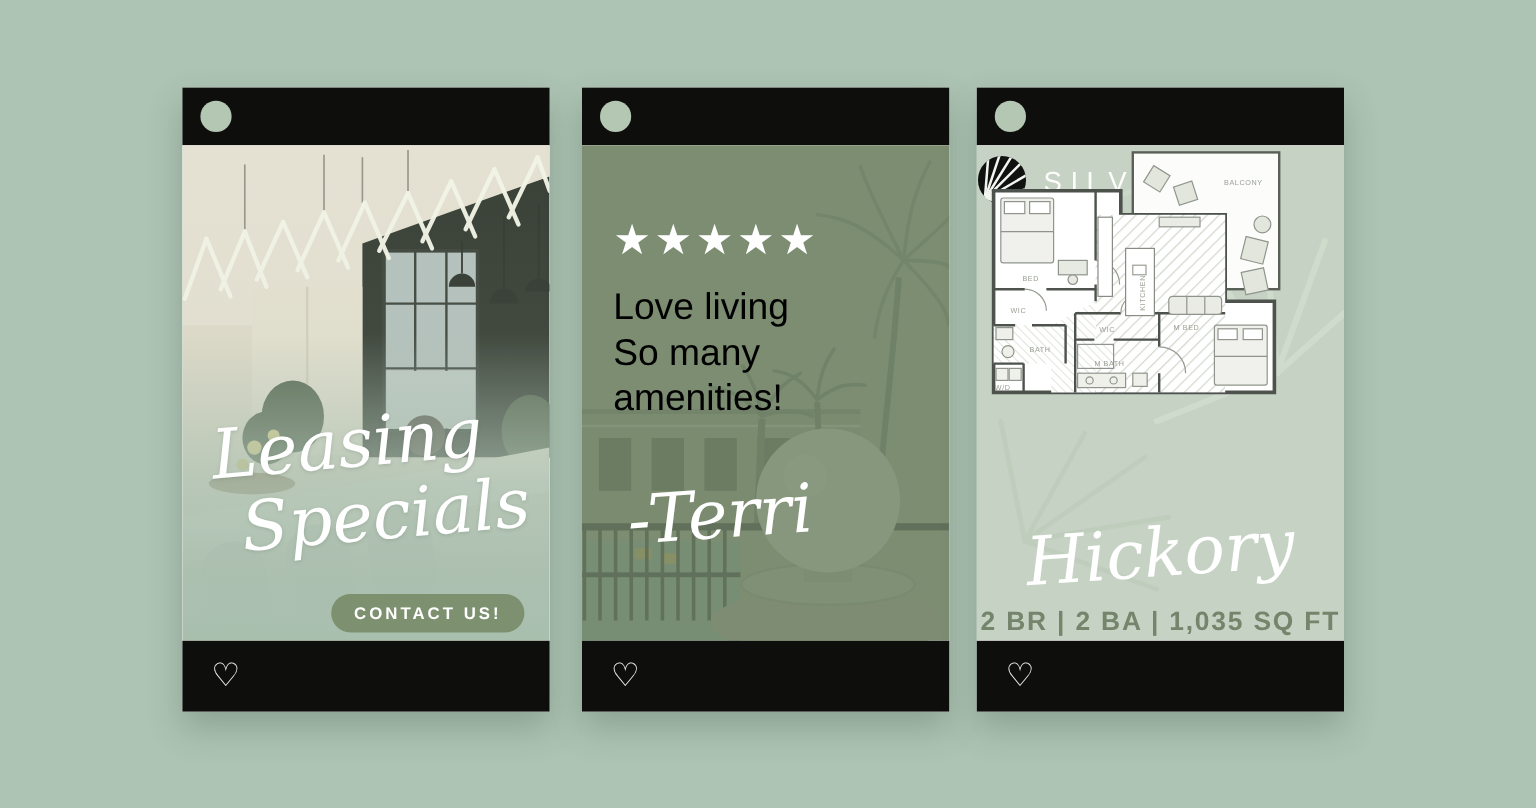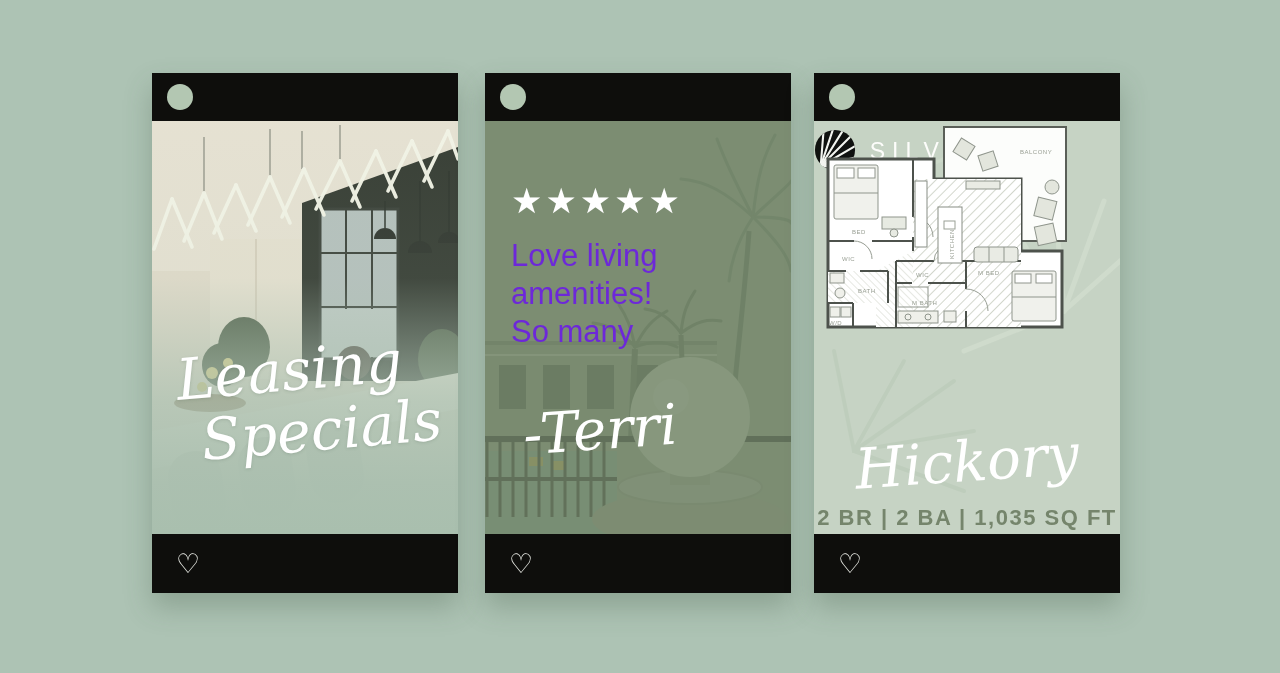--- a/index.html
+++ b/index.html
@@ -27,21 +27,21 @@
   .c1-line1{font-size:57px;line-height:60px;display:block;margin-right:26px;}
   .c1-line2{font-size:57px;line-height:64px;display:block;margin-left:28px;}
   .cta{position:absolute;top:374px;right:21px;height:32px;padding:0 19px;border-radius:17px;
        background:#7d9170;color:#fff;font-size:14px;font-weight:bold;letter-spacing:2.5px;
        display:flex;align-items:center;border:none;}
 
   
   .c2-overlay{position:absolute;inset:0;background:rgba(117,135,107,.78);}
   .stars{position:absolute;left:26px;top:60px;color:#fff;font-size:35px;letter-spacing:3px;
          font-family:"DejaVu Sans",sans-serif;}
-  .quote{position:absolute;left:26px;top:116px;color:#6d28d9;font-size:31px;line-height:38px;}
+  .quote{position:absolute;left:26px;top:116px;color:#000000;font-size:31px;line-height:38px;}
   .sig{position:absolute;left:38px;top:276px;font-size:56px;transform:rotate(-4deg);}
 
   
   .brand{position:absolute;top:8px;left:0;right:0;height:44px;display:flex;
          align-items:center;justify-content:center;gap:12px;}
   .brand-text{color:#fdfdfb;font-size:23px;letter-spacing:7px;}
   .plan{position:absolute;left:22px;top:86px;width:262px;height:212px;}
   .c3-name{position:absolute;left:0;right:0;top:308px;text-align:center;font-size:56px;
            transform:rotate(-4deg);}
   .specs{position:absolute;left:0;right:0;top:384px;text-align:center;color:#75856c;
@@ -129,20 +129,21 @@
           <rect x="88" y="316" width="54" height="80" rx="26" transform="rotate(-8 115 356)"></rect>
           <rect x="156" y="302" width="54" height="80" rx="26" transform="rotate(-8 183 342)"></rect>
         </g>
       </svg>
       <div class="c1-fade"></div>
 
       <div class="c1-title script">
         <span class="c1-line1">Leasing</span>
         <span class="c1-line2">Specials</span>
       </div>
+      <button class="cta">CONTACT US!</button>
     </div>
 
     <div class="bottombar">
       <span class="heart">♡</span>
     </div>
   </div>
 
   <div class="card" id="card2">
     <div class="topbar">
       <div class="avatar"></div>
@@ -208,22 +209,22 @@
         <ellipse cx="205" cy="366" rx="72" ry="17" fill="#aab3a0" stroke="#8d9682" stroke-width="2"></ellipse>
         <rect x="185" y="348" width="40" height="16" fill="#9aa38f"></rect>
         <circle cx="205" cy="296" r="60" fill="#c6d0ba"></circle>
         <circle cx="186" cy="276" r="18" fill="#d6dfc9" opacity=".75"></circle>
       </svg>
       <div class="c2-overlay"></div>
 
       <div class="stars">★★★★★</div>
       <div class="quote">
         <div>Love living</div>
+        <div>So many</div>
         <div>amenities!</div>
-        <div>So many</div>
       </div>
       <div class="sig script">-Terri</div>
     </div>
 
     <div class="bottombar">
       <span class="heart">♡</span>
     </div>
   </div>
 
   <div class="card" id="card3">

